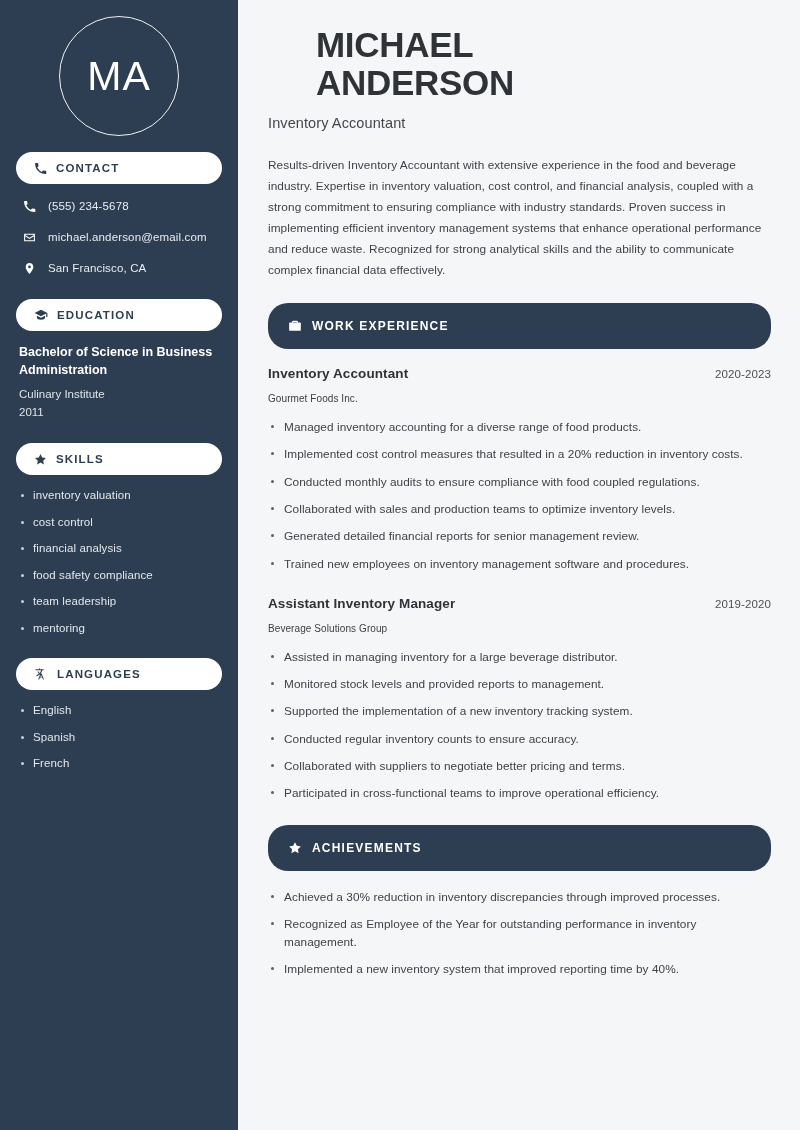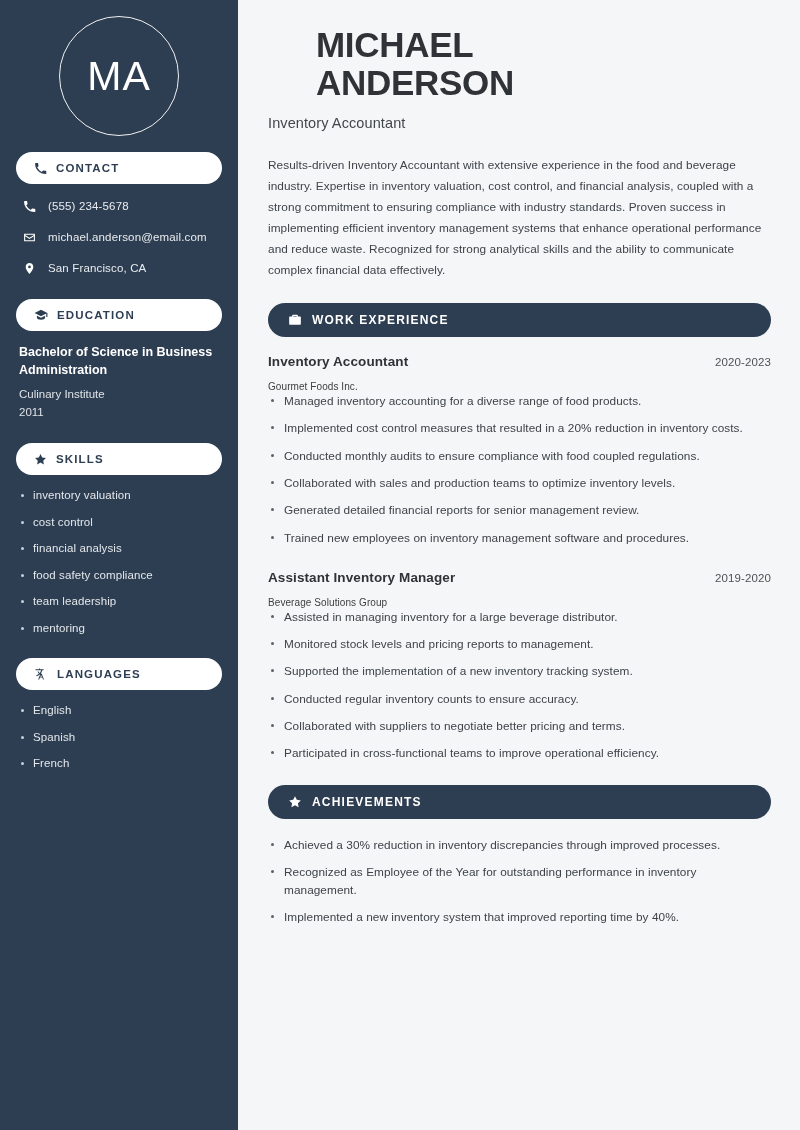--- a/index.html
+++ b/index.html
@@ -160,21 +160,21 @@
     color: #3d4349;
     line-height: 1.78;
     margin-top: 24px;
     letter-spacing: 0.08px;
   }
 
   
   .bar {
     background: #2e3e52;
     border-radius: 20px;
-    height: 34px;
+    height: 46px;
     display: flex;
     align-items: center;
     gap: 10px;
     padding: 0 20px;
     margin-top: 22px;
     margin-bottom: 17px;
   }
   .bar-label {
     font-size: 12px;
     font-weight: 700;
@@ -203,21 +203,21 @@
     white-space: nowrap;
     letter-spacing: 0.1px;
   }
   .job-company {
     font-size: 10px;
     color: #404040;
     margin-top: 12px;
     letter-spacing: 0.08px;
   }
 
-  .bullets { list-style: none; }
+  .bullets { list-style: none; margin-top: 14px; }
   .bullets li {
     position: relative;
     font-size: 11.8px;
     color: #3d4349;
     line-height: 1.55;
     padding-left: 16px;
     margin-bottom: 9px;
     letter-spacing: 0.06px;
   }
   .bullets li::before {
@@ -371,21 +371,21 @@
     </section>
 
     <section class="job">
       <div class="job-head">
         <span class="job-role">Assistant Inventory Manager</span>
         <span class="job-dates">2019-2020</span>
       </div>
       <div class="job-company">Beverage Solutions Group</div>
       <ul class="bullets">
         <li>Assisted in managing inventory for a large beverage distributor.</li>
-        <li>Monitored stock levels and pricing reports to management.</li>
+        <li>Monitored stock levels and provided reports to management.</li>
         <li>Supported the implementation of a new inventory tracking system.</li>
         <li>Conducted regular inventory counts to ensure accuracy.</li>
         <li>Collaborated with suppliers to negotiate better pricing and terms.</li>
         <li>Participated in cross-functional teams to improve operational efficiency.</li>
       </ul>
     </section>
 
     <div class="bar">
       <span class="ic">
         <svg width="14" height="14" viewBox="0 0 24 24" fill="#ffffff">

